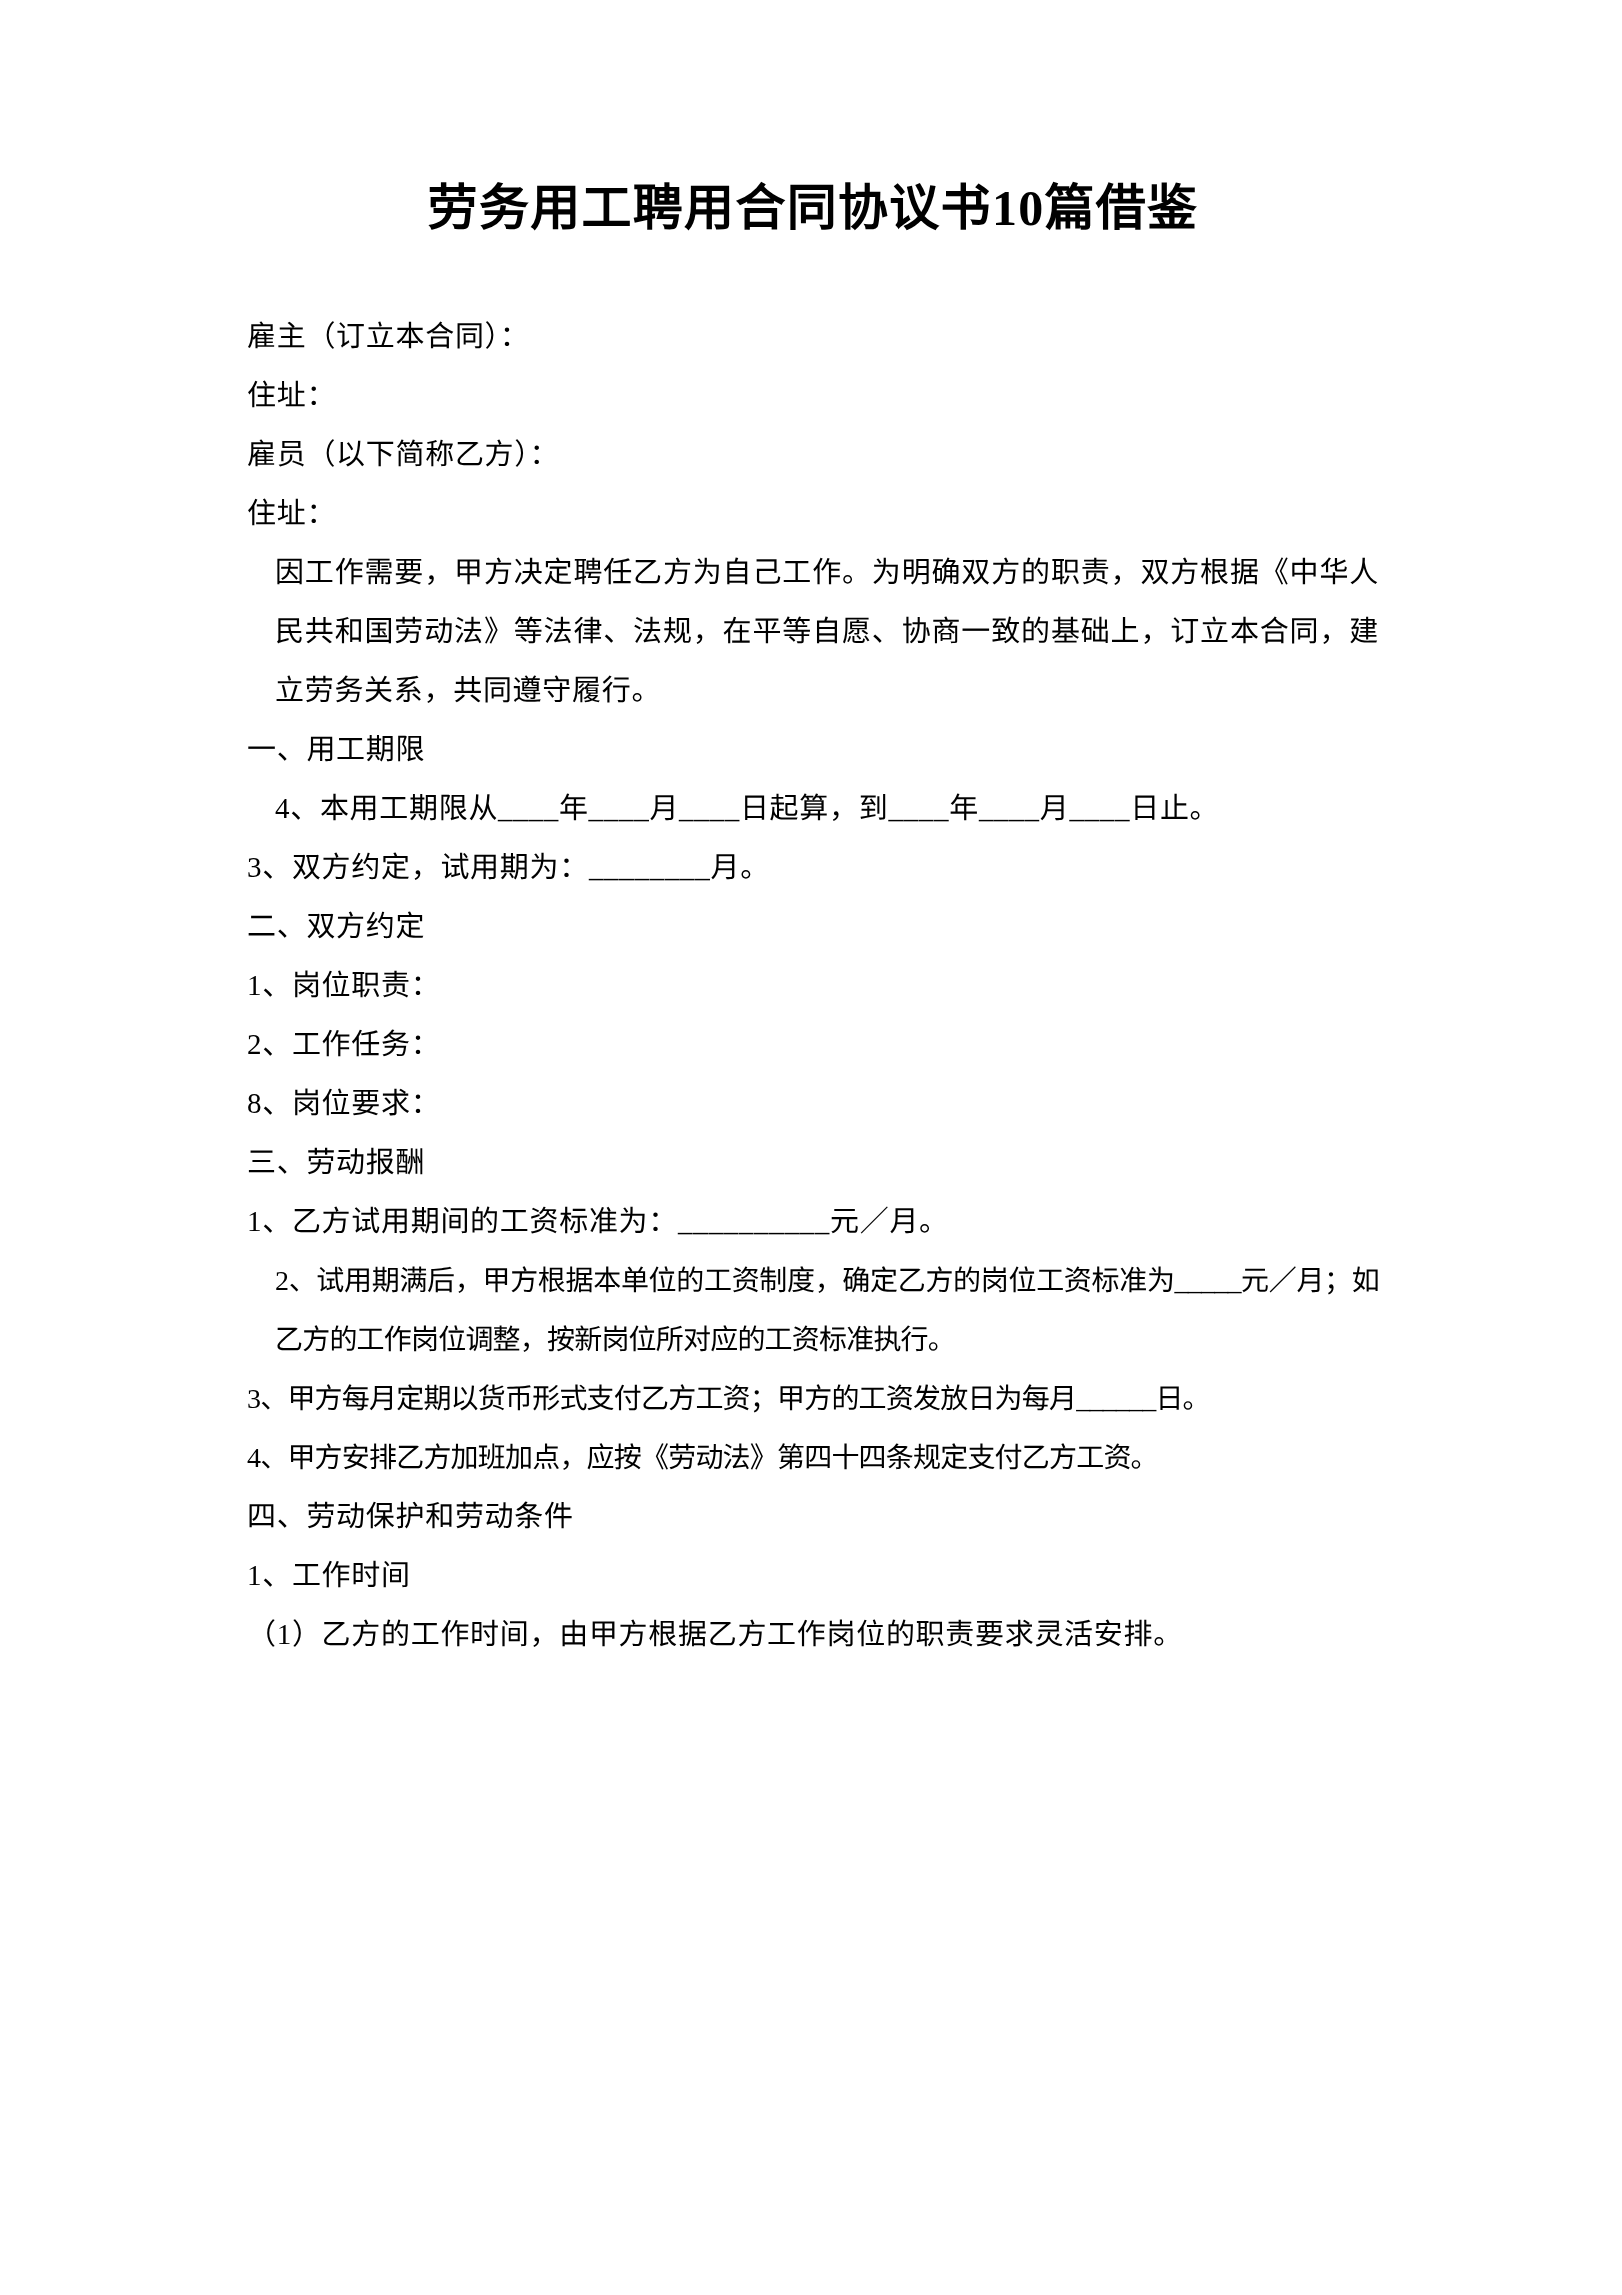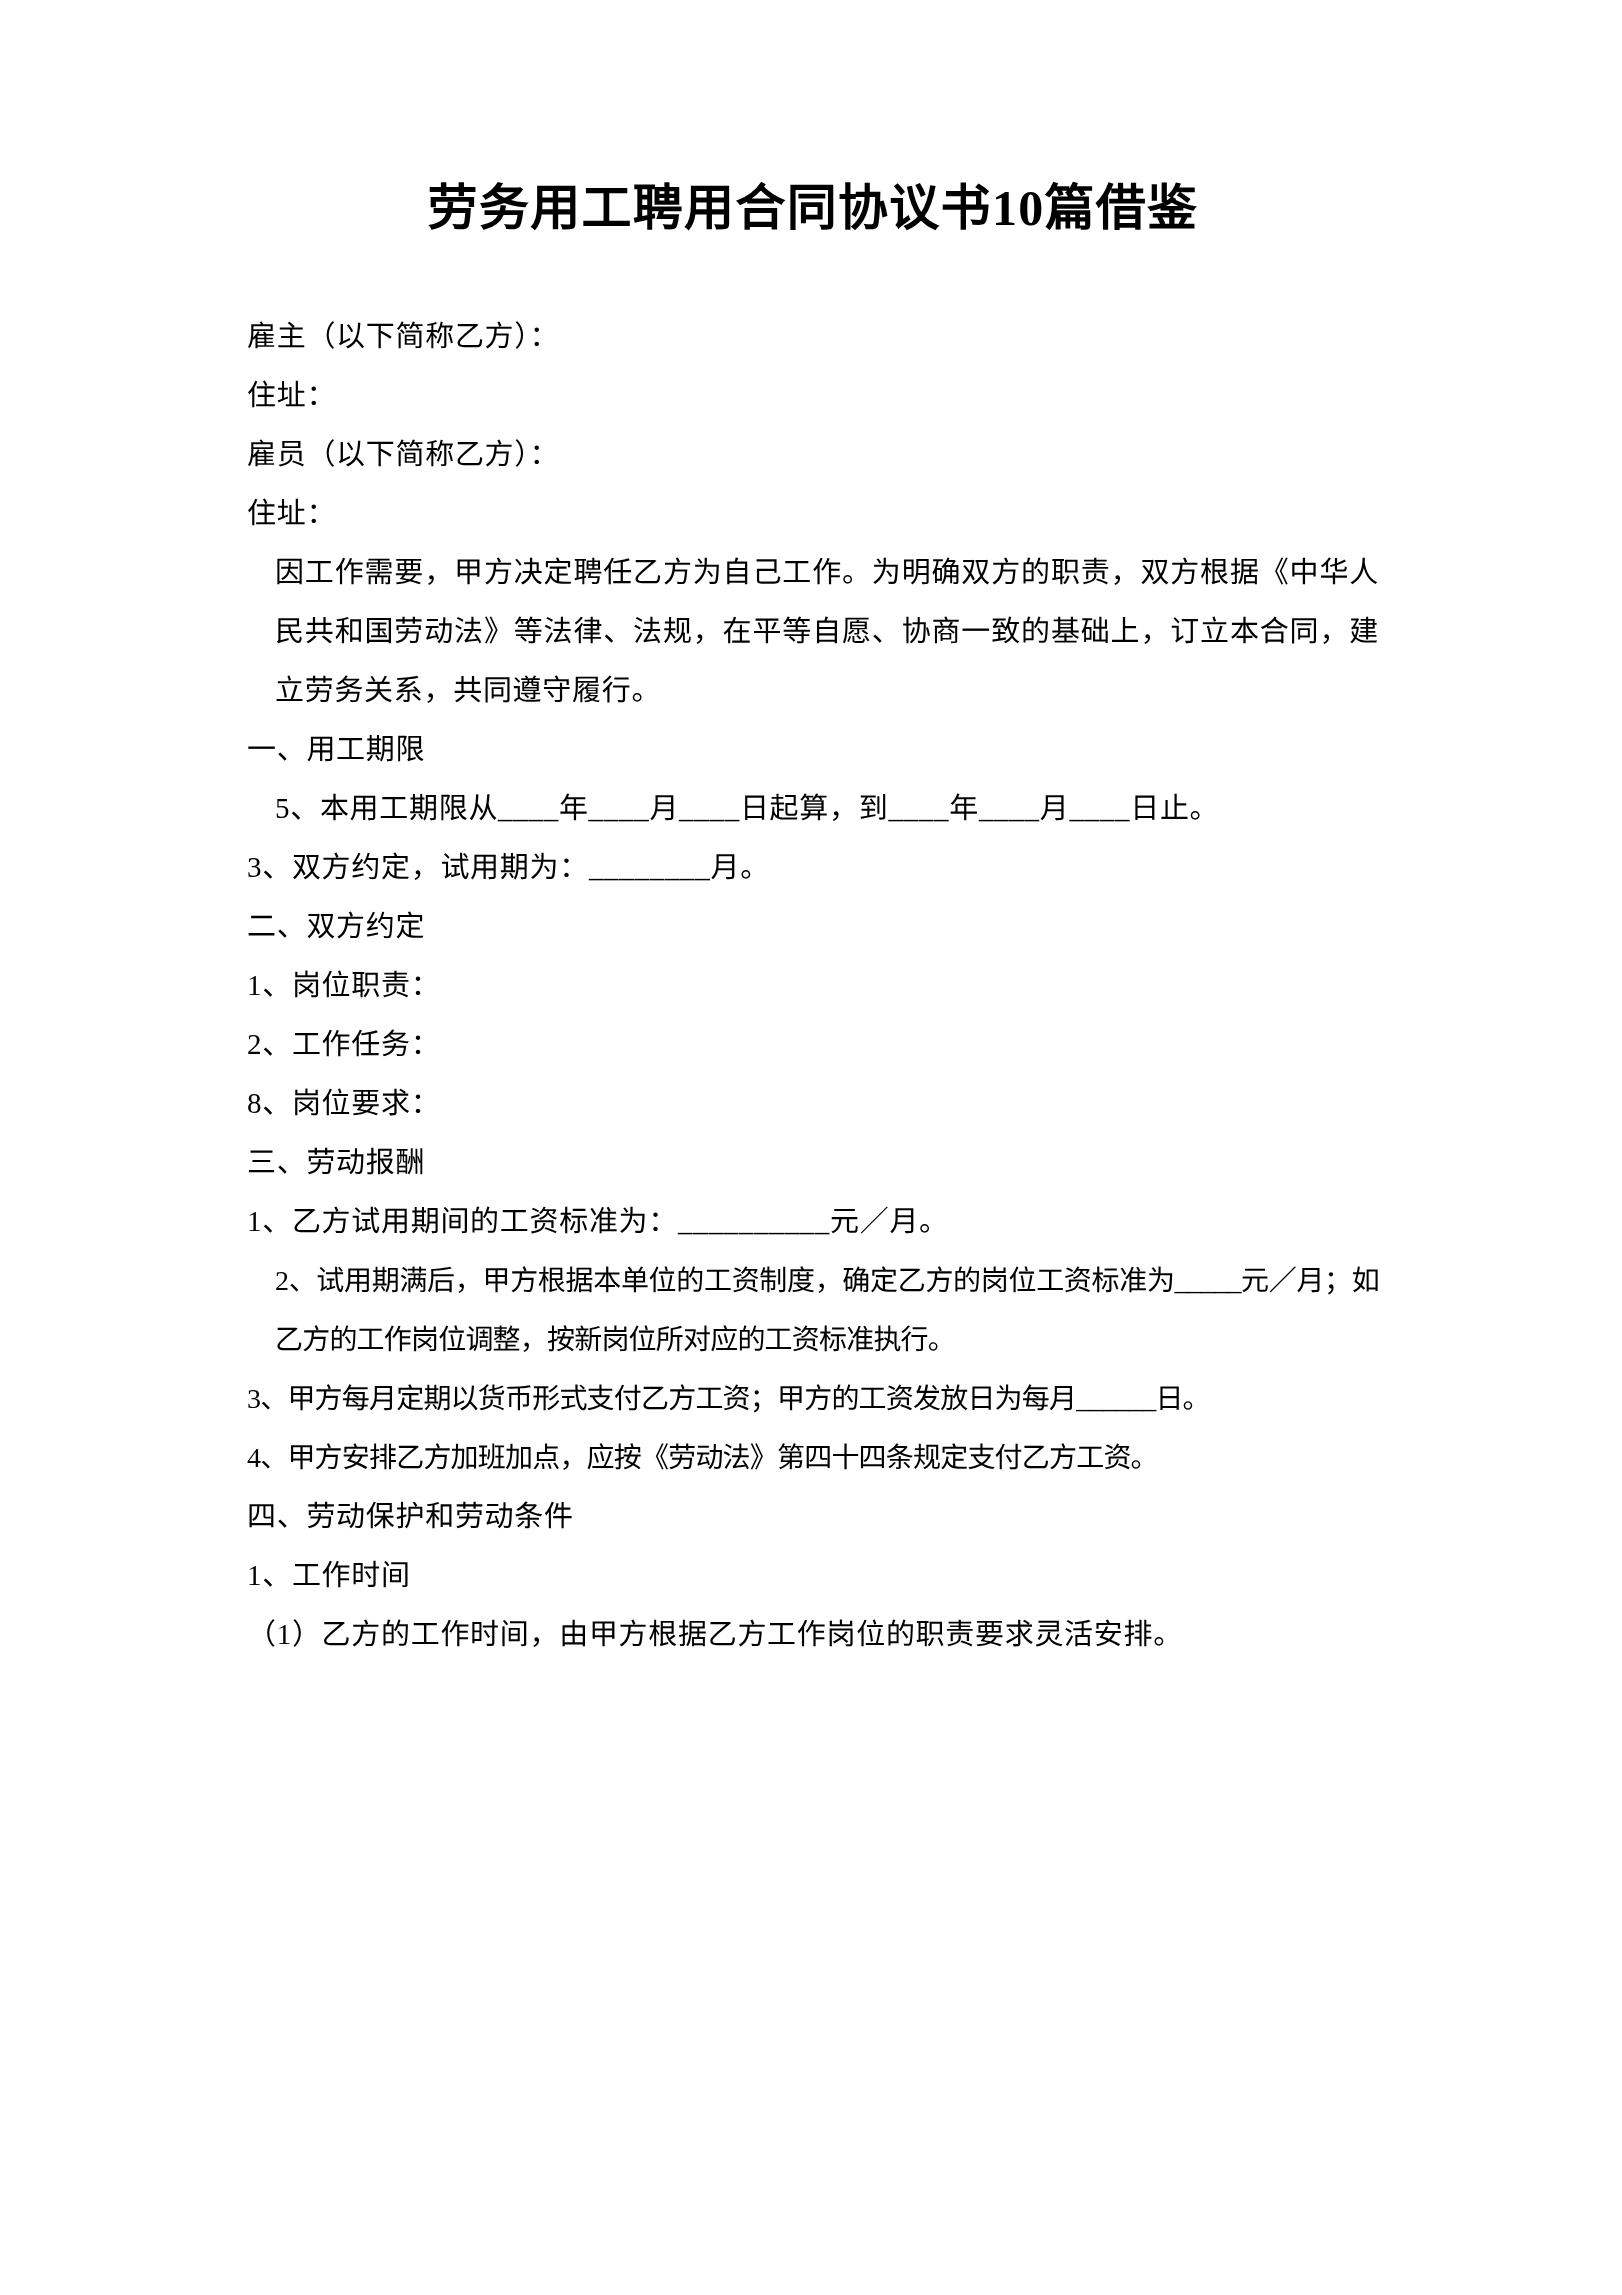--- a/index.html
+++ b/index.html
@@ -59,34 +59,34 @@
   }
 </style>
 </head>
 <body>
 
 <div id="page">
   <div class="content">
 
     <h1 class="doc-title">劳务用工聘用合同协议书10篇借鉴</h1>
 
-    <p class="line">雇主（以下简称乙方）：</p>
+    <p class="line">雇主（订立本合同）：</p>
 
     <p class="line">住址：</p>
 
     <p class="line">雇员（以下简称乙方）：</p>
 
     <p class="line">住址：</p>
 
     <p class="line flow">因工作需要，甲方决定聘任乙方为自己工作。为明确双方的职责，双方根据《中华人民共和国劳动法》等法律、法规，在平等自愿、协商一致的基础上，订立本合同，建立劳务关系，共同遵守履行。</p>
 
     <p class="line">一、用工期限</p>
 
 
-    <p class="line flow">5、本用工期限从____年____月____日起算，到____年____月____日止。</p>
+    <p class="line flow">4、本用工期限从____年____月____日起算，到____年____月____日止。</p>
 
     <p class="line">3、双方约定，试用期为：________月。</p>
 
     <p class="line">二、双方约定</p>
 
     <p class="line">1、岗位职责：</p>
 
     <p class="line">2、工作任务：</p>
 
     <p class="line">8、岗位要求：</p>

